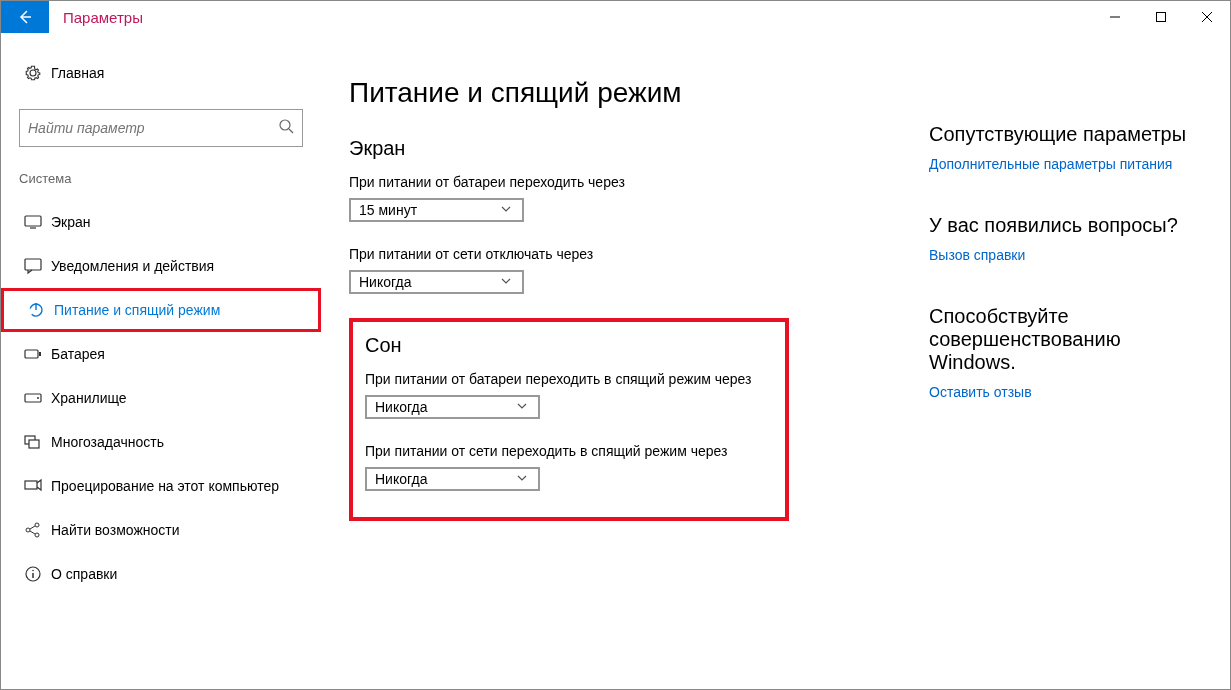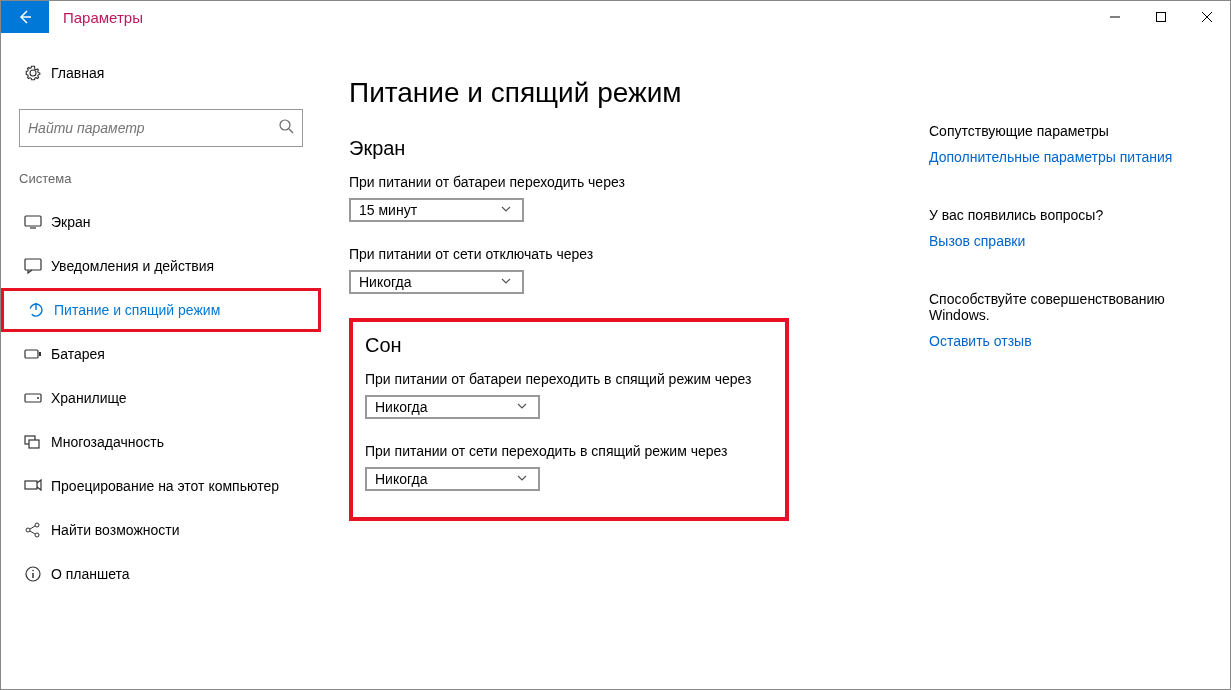--- a/index.html
+++ b/index.html
@@ -25,21 +25,21 @@
 .highlight-box { border: 3px solid #e81123; }
 .content { flex: 1; padding: 44px 40px 0 28px; display: flex; }
 .main-col { flex: 0 0 580px; }
 .main-col h1 { font-size: 28px; font-weight: 400; margin-bottom: 28px; }
 .section-title { font-size: 20px; font-weight: 400; margin-bottom: 14px; }
 .field-label { font-size: 14px; margin-bottom: 8px; }
 .select-box { width: 175px; height: 24px; border: 2px solid #999; display: flex; align-items: center; padding: 0 8px; margin-bottom: 24px; justify-content: space-between; font-size: 14px; }
 .chev { width: 14px; }
 .sleep-block { border: 4px solid #e81123; padding: 12px 18px 2px 12px; width: 440px; }
 .right-col { padding-top: 46px; }
-.rc-title { font-size: 14px; margin-bottom: 10px; color: #000; }
+.rc-title { font-size: 20px; margin-bottom: 10px; color: #000; }
 .rc-link { font-size: 14px; color: #0066cc; margin-bottom: 8px; cursor: default; }
 .rc-block { margin-bottom: 42px; }
 </style>
 </head>
 <body>
 
 <div class="titlebar">
   <div class="back-btn">
     <svg width="18" height="18" viewBox="0 0 18 18">
         <path d="M11 3 L5 9 L11 15" stroke="#fff" stroke-width="1.5" fill="none"></path>
@@ -162,21 +162,21 @@
       <span class="label">Найти возможности</span>
     </div>
     <div class="nav-item">
       <span class="icon">
           <svg width="18" height="18" viewBox="0 0 18 18">
             <circle cx="9" cy="9" r="7" stroke="#333" fill="none" stroke-width="1.2"></circle>
             <line x1="9" y1="8" x2="9" y2="13" stroke="#333" stroke-width="1.5"></line>
             <circle cx="9" cy="5.5" r="0.8" fill="#333"></circle>
           </svg>
         </span>
-      <span class="label">О планшета</span>
+      <span class="label">О справки</span>
     </div>
   </div>
 
   <div class="content">
     <div class="main-col">
       <h1>Питание и спящий режим</h1>
 
       <div class="section-title">Экран</div>
       <div class="field-label">При питании от батареи переходить через</div>
       <div class="select-box">

